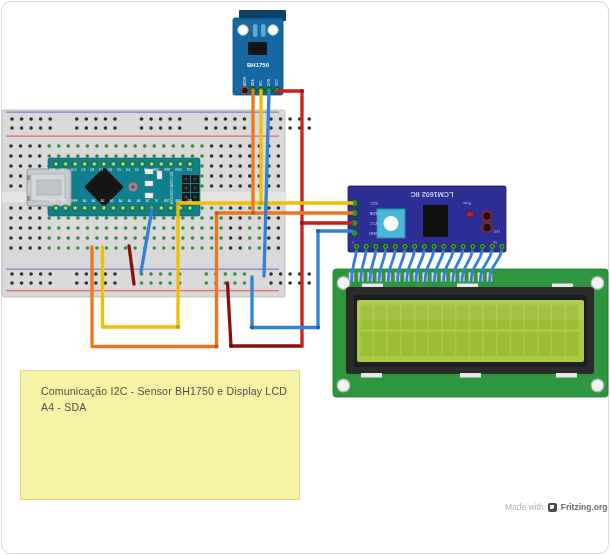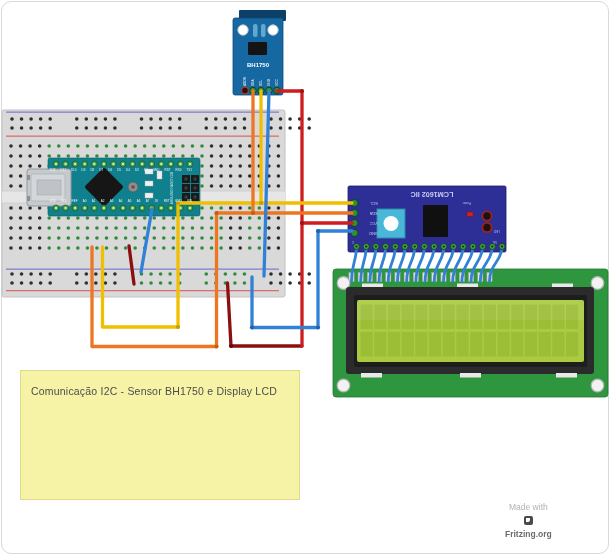--- a/index.html
+++ b/index.html
@@ -4,23 +4,23 @@
 <style>
   html,body{margin:0;padding:0;background:#fff;}
   .stage{position:relative;width:610px;height:555px;background:#fff;overflow:hidden;
          font-family:"Liberation Sans",sans-serif;}
   .card-border{position:absolute;inset:1px;border:1px solid #d9d9d9;border-radius:10px;pointer-events:none;}
   svg{position:absolute;left:0;top:0;font-family:"Liberation Sans",sans-serif;}
   .wire{fill:none;stroke-width:3.3;stroke-linecap:round;stroke-linejoin:round;}
   .wire-thin{fill:none;stroke-width:2.8;stroke-linecap:round;}
   .note{position:absolute;left:20px;top:370px;width:280px;height:130px;background:#f7f3a6;
         border:1px solid #e0da8c;box-sizing:border-box;}
-  .note-lines{padding:13px 10px 0 10px;font-size:10.5px;line-height:15.5px;color:#4d4d4d;letter-spacing:.2px;}
+  .note-lines{padding:13px 10px 0 20px;font-size:10.5px;line-height:15.5px;color:#4d4d4d;letter-spacing:.2px;}
   .note-lines span{display:block;}
-  .footer{position:absolute;left:505px;top:502px;display:flex;align-items:center;gap:4px;font-size:8.5px;flex-direction:column;}
+  .footer{position:absolute;left:505px;top:502px;display:flex;align-items:center;gap:4px;font-size:8.5px;}
   .made-with{color:#b2b2b2;}
   .brand{color:#6b6b6b;font-weight:bold;}
   .flogo{width:9px;height:9px;background:#4a4a4a;border-radius:2px;position:relative;}
   .flogo::after{content:"";position:absolute;left:2px;top:2px;width:4px;height:4px;background:#fff;border-radius:0 0 2px 0;}
   .pin-labels{position:absolute;display:flex;justify-content:space-between;overflow:hidden;
               font-size:3px;color:rgba(255,255,255,.92);height:4px;line-height:4px;}
   .pin-labels.top{left:50px;top:168px;width:142px;}
   .pin-labels.bottom{left:50px;top:199px;width:142px;}
 </style>
 </head>
@@ -776,20 +776,21 @@
       <span>A7</span>
       <span>5V</span>
       <span>RST</span>
       <span>GND</span>
       <span>VIN</span>
     </div>
 
   <div class="note">
     <div class="note-lines">
         <span>Comunicação I2C - Sensor BH1750 e Display LCD</span>
+        <span>A4 - SDA</span>
       </div>
   </div>
 
   <div class="footer">
     <span class="made-with">Made with</span>
     <span class="flogo"></span>
     <span class="brand">Fritzing.org</span>
   </div>
 </div>
 

